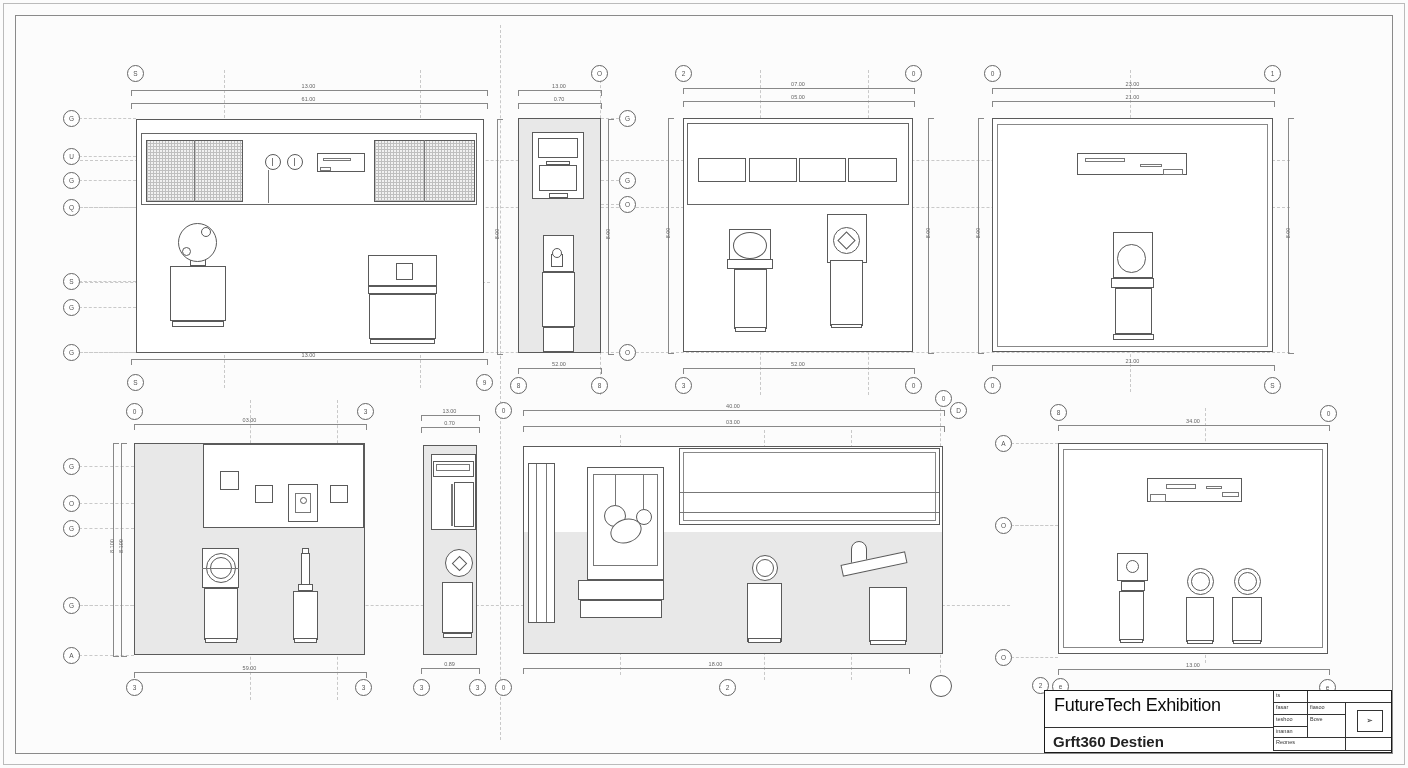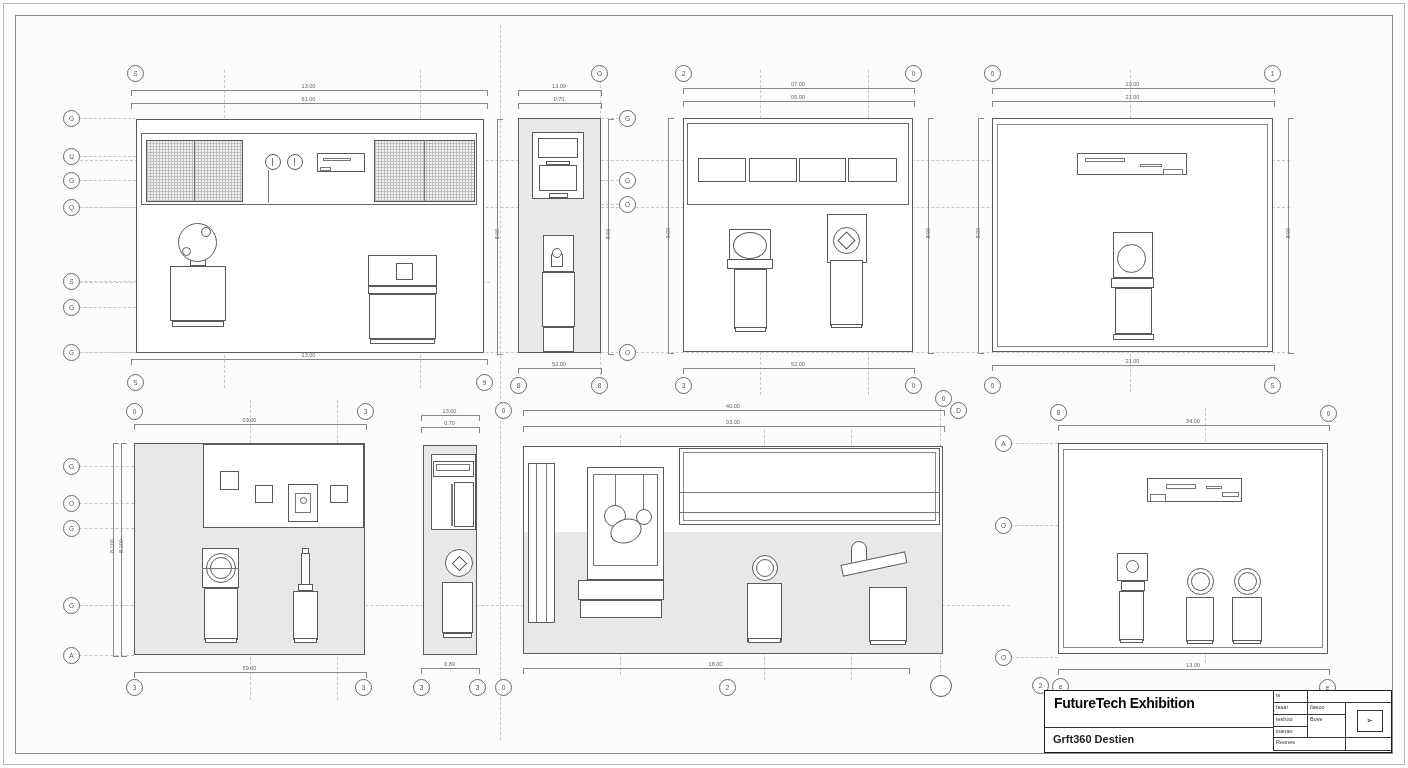--- a/index.html
+++ b/index.html
@@ -15,22 +15,22 @@
   .fill{position:absolute;background:#e8e8e8;z-index:2;}
   .circ{position:absolute;border:1px solid #5a5a5a;border-radius:50%;background:#fff;box-sizing:border-box;z-index:4;}
   .ln{position:absolute;background:#777;z-index:4;}
   .hatch{position:absolute;border:1px solid #5a5a5a;box-sizing:border-box;z-index:3;
          background:repeating-linear-gradient(0deg,#bfbfbf 0 .6px,transparent .6px 3px),
                     repeating-linear-gradient(90deg,#bfbfbf 0 .6px,transparent .6px 3px),#f1f1f1;}
   .dash-v{position:absolute;width:0;border-left:1px dashed #c9c9c9;z-index:1;}
   .dash-h{position:absolute;height:0;border-top:1px dashed #c9c9c9;z-index:1;}
   .diam{position:absolute;border:1px solid #5a5a5a;background:#fff;transform:rotate(45deg);z-index:4;box-sizing:border-box;}
   .tblock{position:absolute;left:1044px;top:690px;width:348px;height:63px;border:1.5px solid #1a1a1a;background:#fff;z-index:8;box-sizing:border-box;}
-  .tb-title{position:absolute;left:9px;top:4px;font-size:14px;font-weight:bold;color:#0a0a0a;letter-spacing:-0.3px;}
-  .tb-sub{position:absolute;left:8px;top:42px;font-size:11px;font-weight:bold;color:#222;}
+  .tb-title{position:absolute;left:9px;top:4px;font-size:18px;font-weight:normal;color:#0a0a0a;letter-spacing:-0.3px;}
+  .tb-sub{position:absolute;left:8px;top:42px;font-size:15px;font-weight:bold;color:#222;}
   .tb-div{position:absolute;left:0;top:36px;width:228px;border-top:1px solid #333;}
   .tb-table{position:absolute;left:228px;top:0;width:118px;height:60px;display:grid;
             grid-template-columns:34px 38px 46px;grid-template-rows:12px 12px 12px 11px 13px;font-size:5.5px;color:#333;}
   .tb-table>div{border-left:1px solid #333;border-bottom:1px solid #333;padding:1px 0 0 2px;overflow:hidden;}
   .stamp{display:flex;align-items:center;justify-content:center;}
   .stampbox{width:24px;height:20px;border:1px solid #333;display:flex;align-items:center;justify-content:center;font-size:8px;color:#222;}
 </style>
 </head>
 <body>
 

